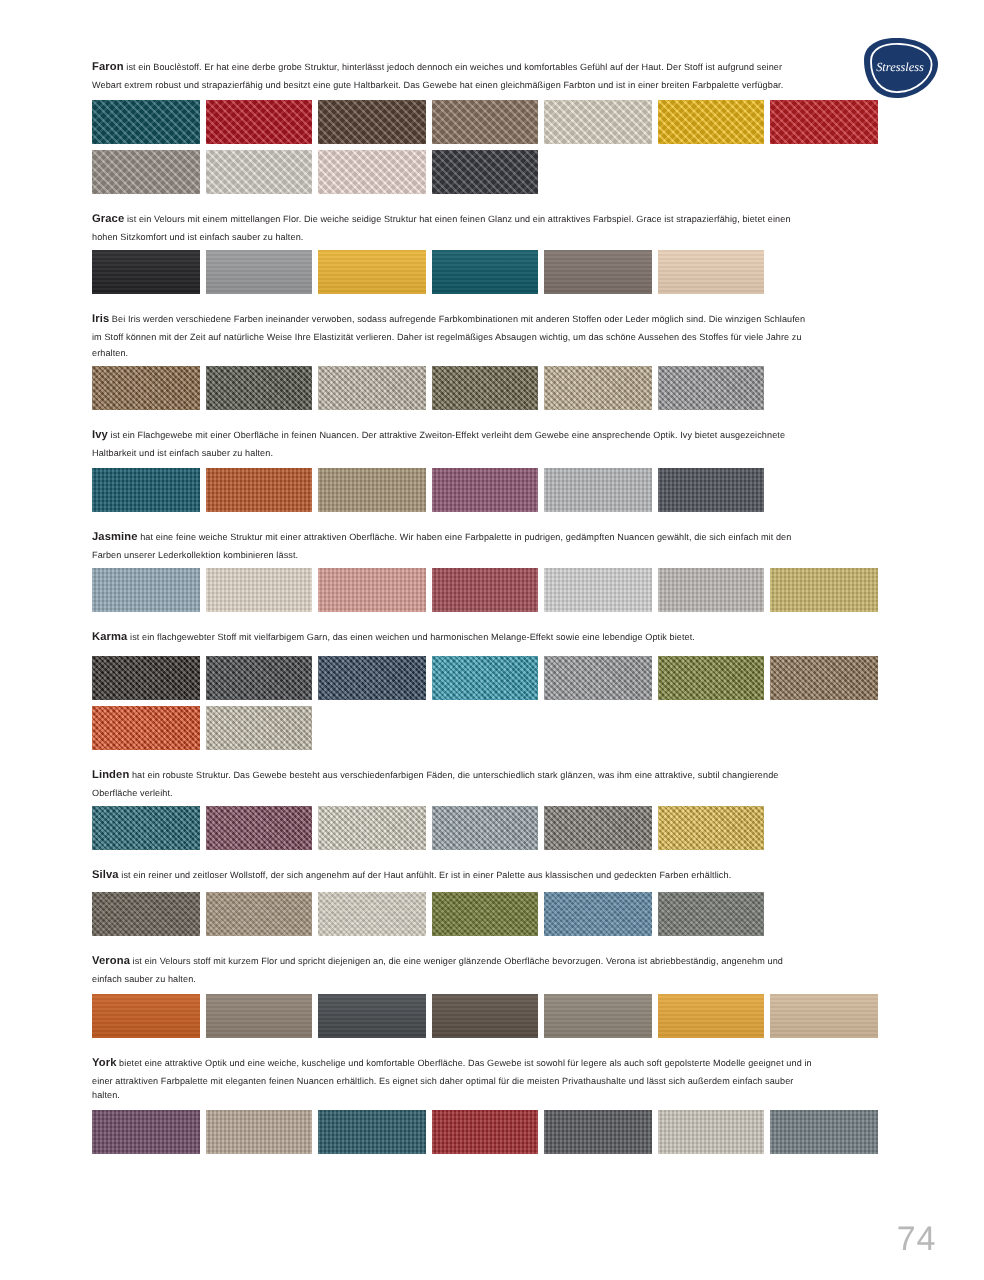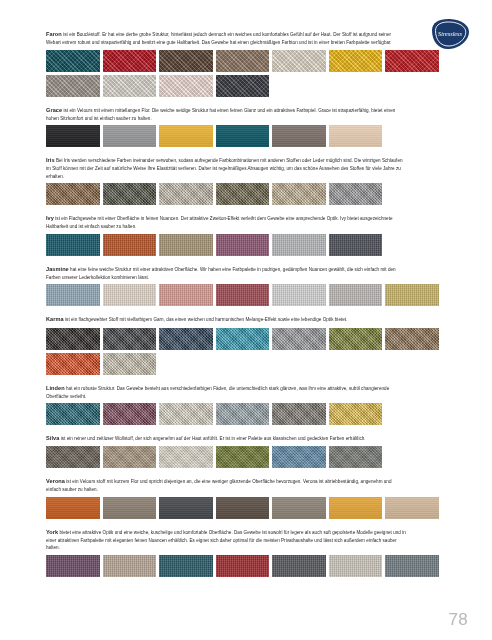--- a/index.html
+++ b/index.html
@@ -259,14 +259,14 @@
             <div class="swatch tex-flat" style="background-color: rgb(42, 89, 102);"></div>
             <div class="swatch tex-flat" style="background-color: rgb(155, 43, 46);"></div>
             <div class="swatch tex-flat" style="background-color: rgb(85, 87, 92);"></div>
             <div class="swatch tex-flat" style="background-color: rgb(201, 195, 184);"></div>
             <div class="swatch tex-flat" style="background-color: rgb(111, 122, 128);"></div>
           </div>
         </div>
       </div>
     </div>
 
-  <div class="page-number">78</div>
+  <div class="page-number">74</div>
 </div>
 
 </body></html>

